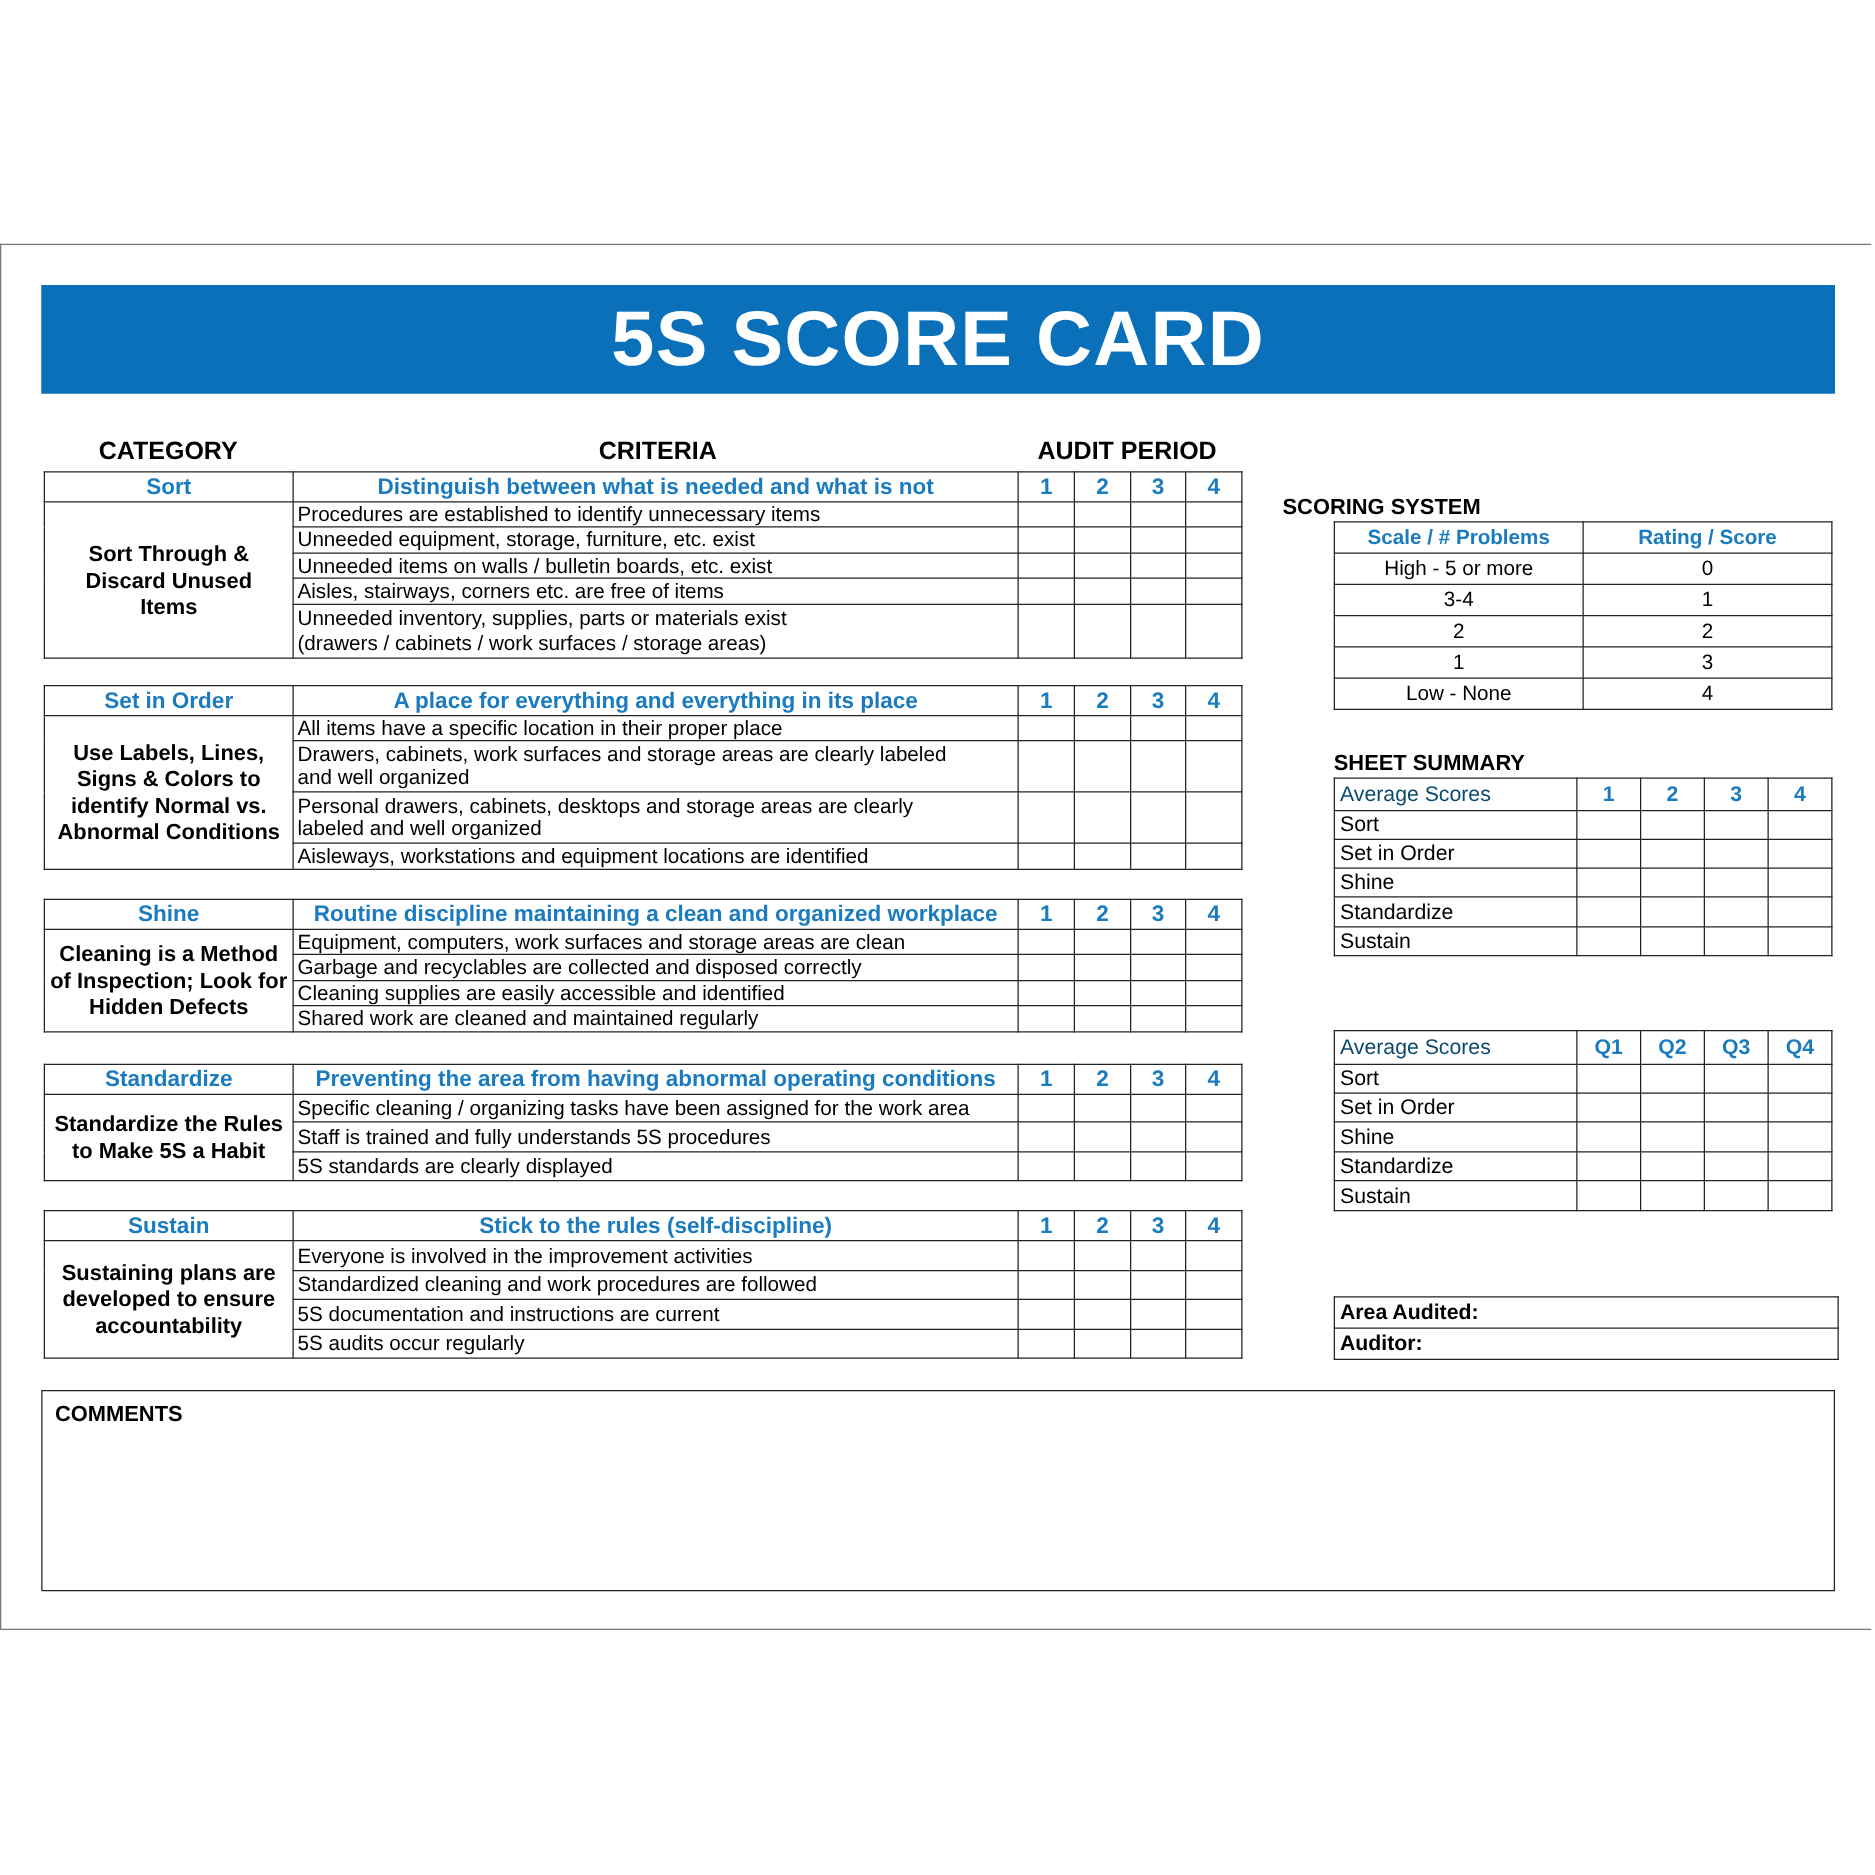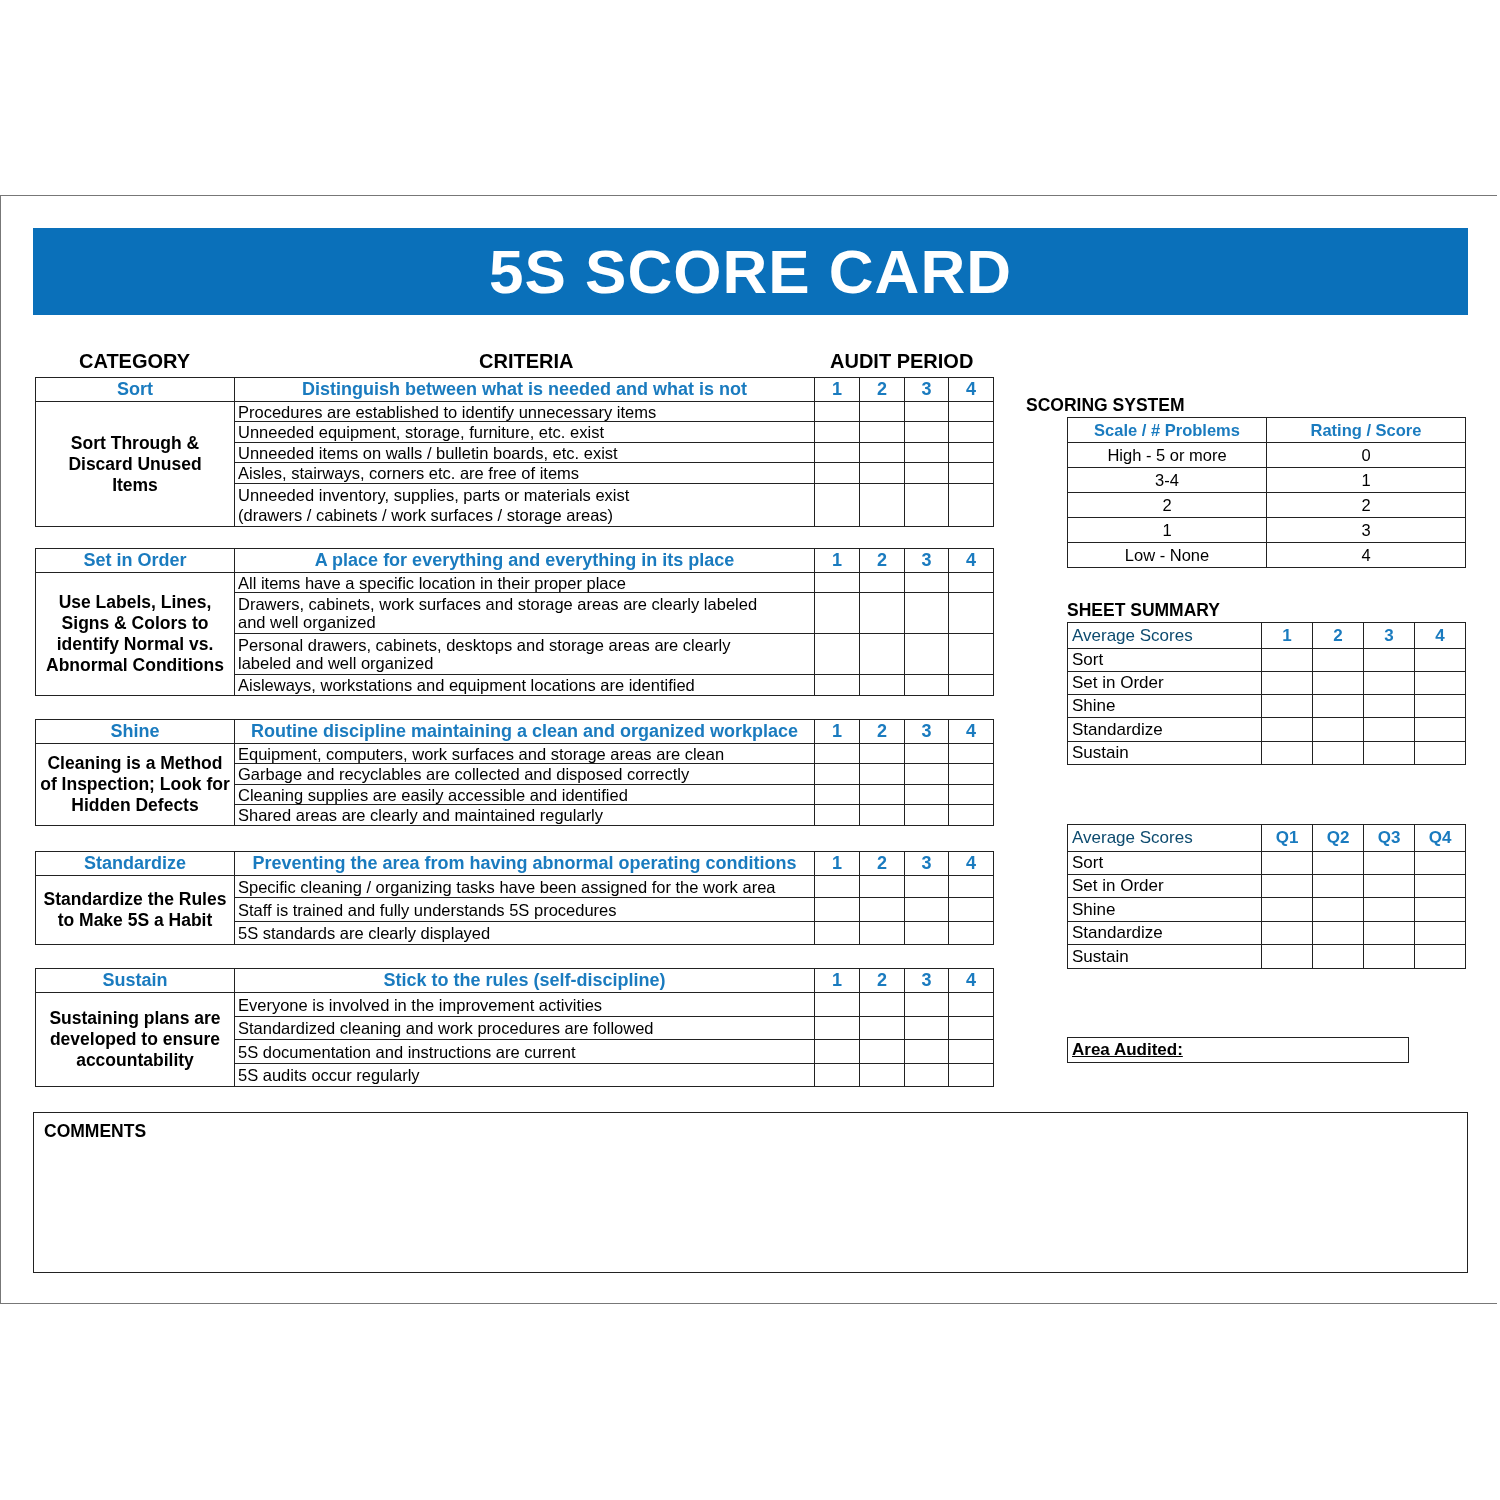--- a/index.html
+++ b/index.html
@@ -173,21 +173,21 @@
         <td></td>
   </tr>
   <tr style="height:20px">
     <td class="crit">Cleaning supplies are easily accessible and identified</td>
     <td></td>
         <td></td>
         <td></td>
         <td></td>
   </tr>
   <tr style="height:21px">
-    <td class="crit">Shared areas are clearly and maintained regularly</td>
+    <td class="crit">Shared work are cleaned and maintained regularly</td>
     <td></td>
         <td></td>
         <td></td>
         <td></td>
   </tr>
 </tbody>
   </table>
 
 <table style="left:35px;top:851px;width:958px;">
   <colgroup>
@@ -418,23 +418,26 @@
   <tr style="height:24px">
         <td>Sustain</td>
         <td></td>
         <td></td>
         <td></td>
         <td></td>
       </tr>
 </tbody>
   </table>
 
-<table class="stab" style="left:1067px;top:1037px;width:342px;text-decoration:underline;">
+<table class="stab" style="left:1067px;top:1037px;width:404px;">
   <tbody>
       <tr style="height:25px">
         <td class="bold">Area Audited:</td>
+      </tr>
+  <tr style="height:25px">
+        <td class="bold">Auditor:</td>
       </tr>
 </tbody>
   </table>
 
 <div class="comments">
   <span>COMMENTS</span>
 </div>
 
 </body></html>

